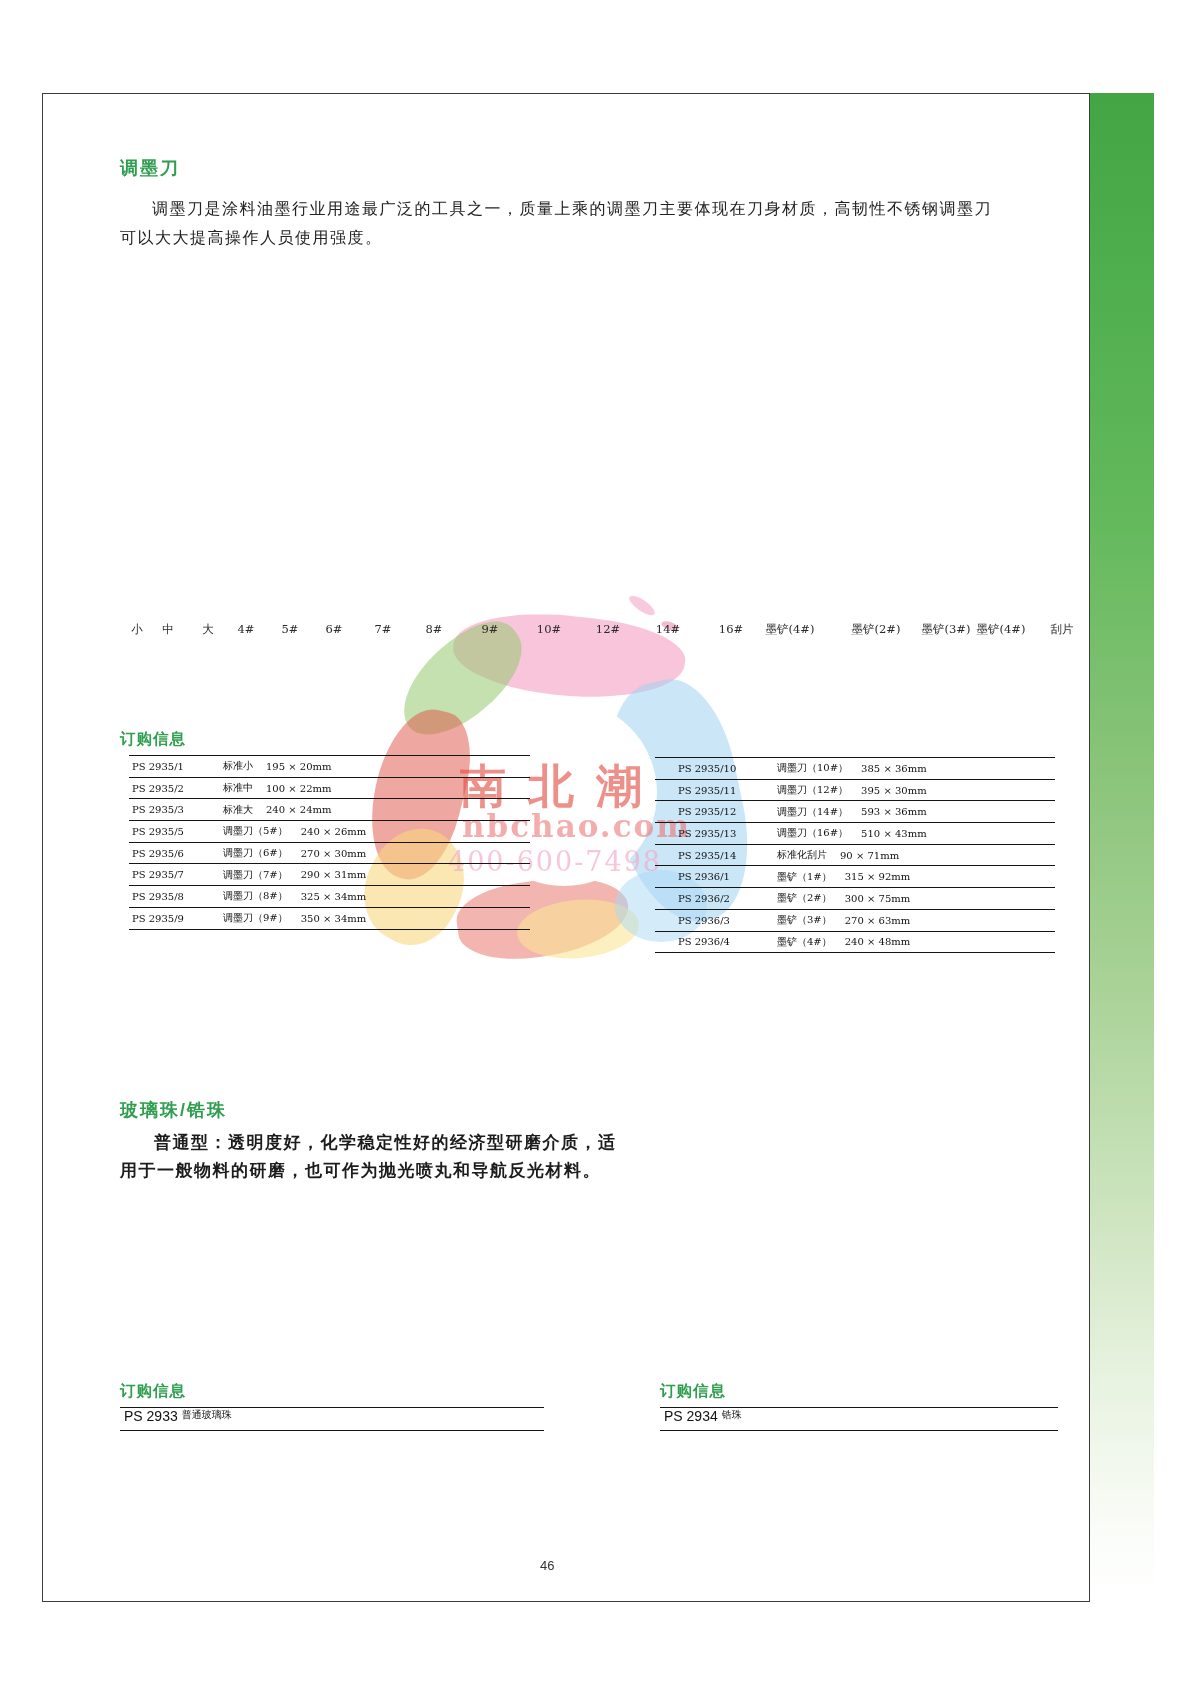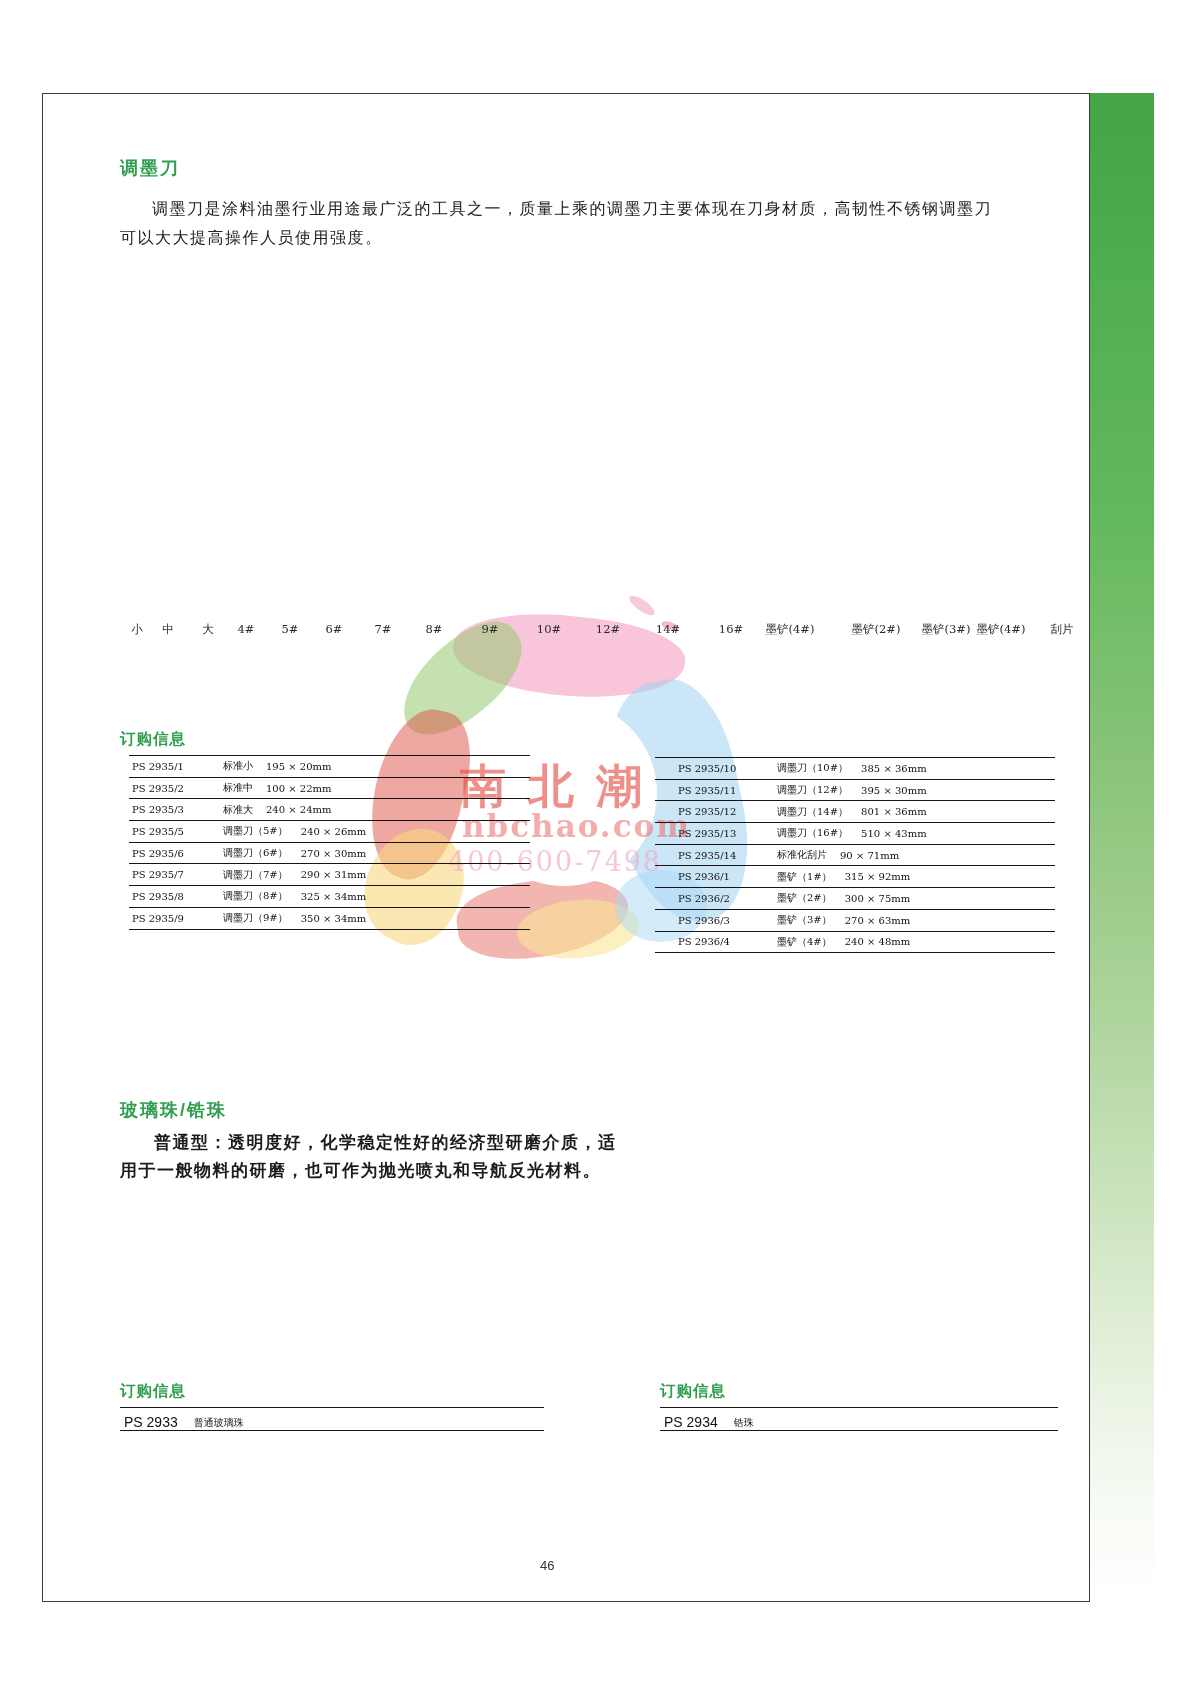--- a/index.html
+++ b/index.html
@@ -35,21 +35,21 @@
   .otable .trow{
     display:flex;align-items:center;gap:13px;height:20.7px;padding:0 2px 0 3px;
     border-bottom:1.5px solid #151515;
     font-family:"DejaVu Serif","Liberation Serif",serif;font-size:10px;color:#111;white-space:nowrap;
   }
   .otable .code{min-width:78px;}
   .right-t .code{min-width:86px;margin-left:20px;}
 
   .btable{border-top:1.5px solid #151515;box-sizing:border-box;}
   .btable .trow{
-    display:flex;align-items:flex-end;gap:16px;height:21.5px;padding:0 4px;
+    display:flex;align-items:flex-start;gap:4px;height:21.5px;padding:0 4px;
     border-bottom:1.5px solid #151515;font-size:14px;color:#111;white-space:nowrap;
   }
   .btable .bname{font-size:10px;}
 
   
   .wm{position:absolute;z-index:0;}
   .blob{position:absolute;}
   .wm-text{position:absolute;z-index:0;text-align:center;white-space:nowrap;font-family:"DejaVu Serif","Liberation Serif",serif;}
 </style>
 </head>
@@ -150,21 +150,21 @@
       <span class="psize">385 × 36mm</span>
     </div>
   <div class="trow">
       <span class="code">PS 2935/11</span>
       <span class="pname">调墨刀（12#）</span>
       <span class="psize">395 × 30mm</span>
     </div>
   <div class="trow">
       <span class="code">PS 2935/12</span>
       <span class="pname">调墨刀（14#）</span>
-      <span class="psize">801 × 36mm</span>
+      <span class="psize">593 × 36mm</span>
     </div>
   <div class="trow">
       <span class="code">PS 2935/13</span>
       <span class="pname">调墨刀（16#）</span>
       <span class="psize">510 × 43mm</span>
     </div>
   <div class="trow">
       <span class="code">PS 2935/14</span>
       <span class="pname">标准化刮片</span>
       <span class="psize">90 × 71mm</span>

